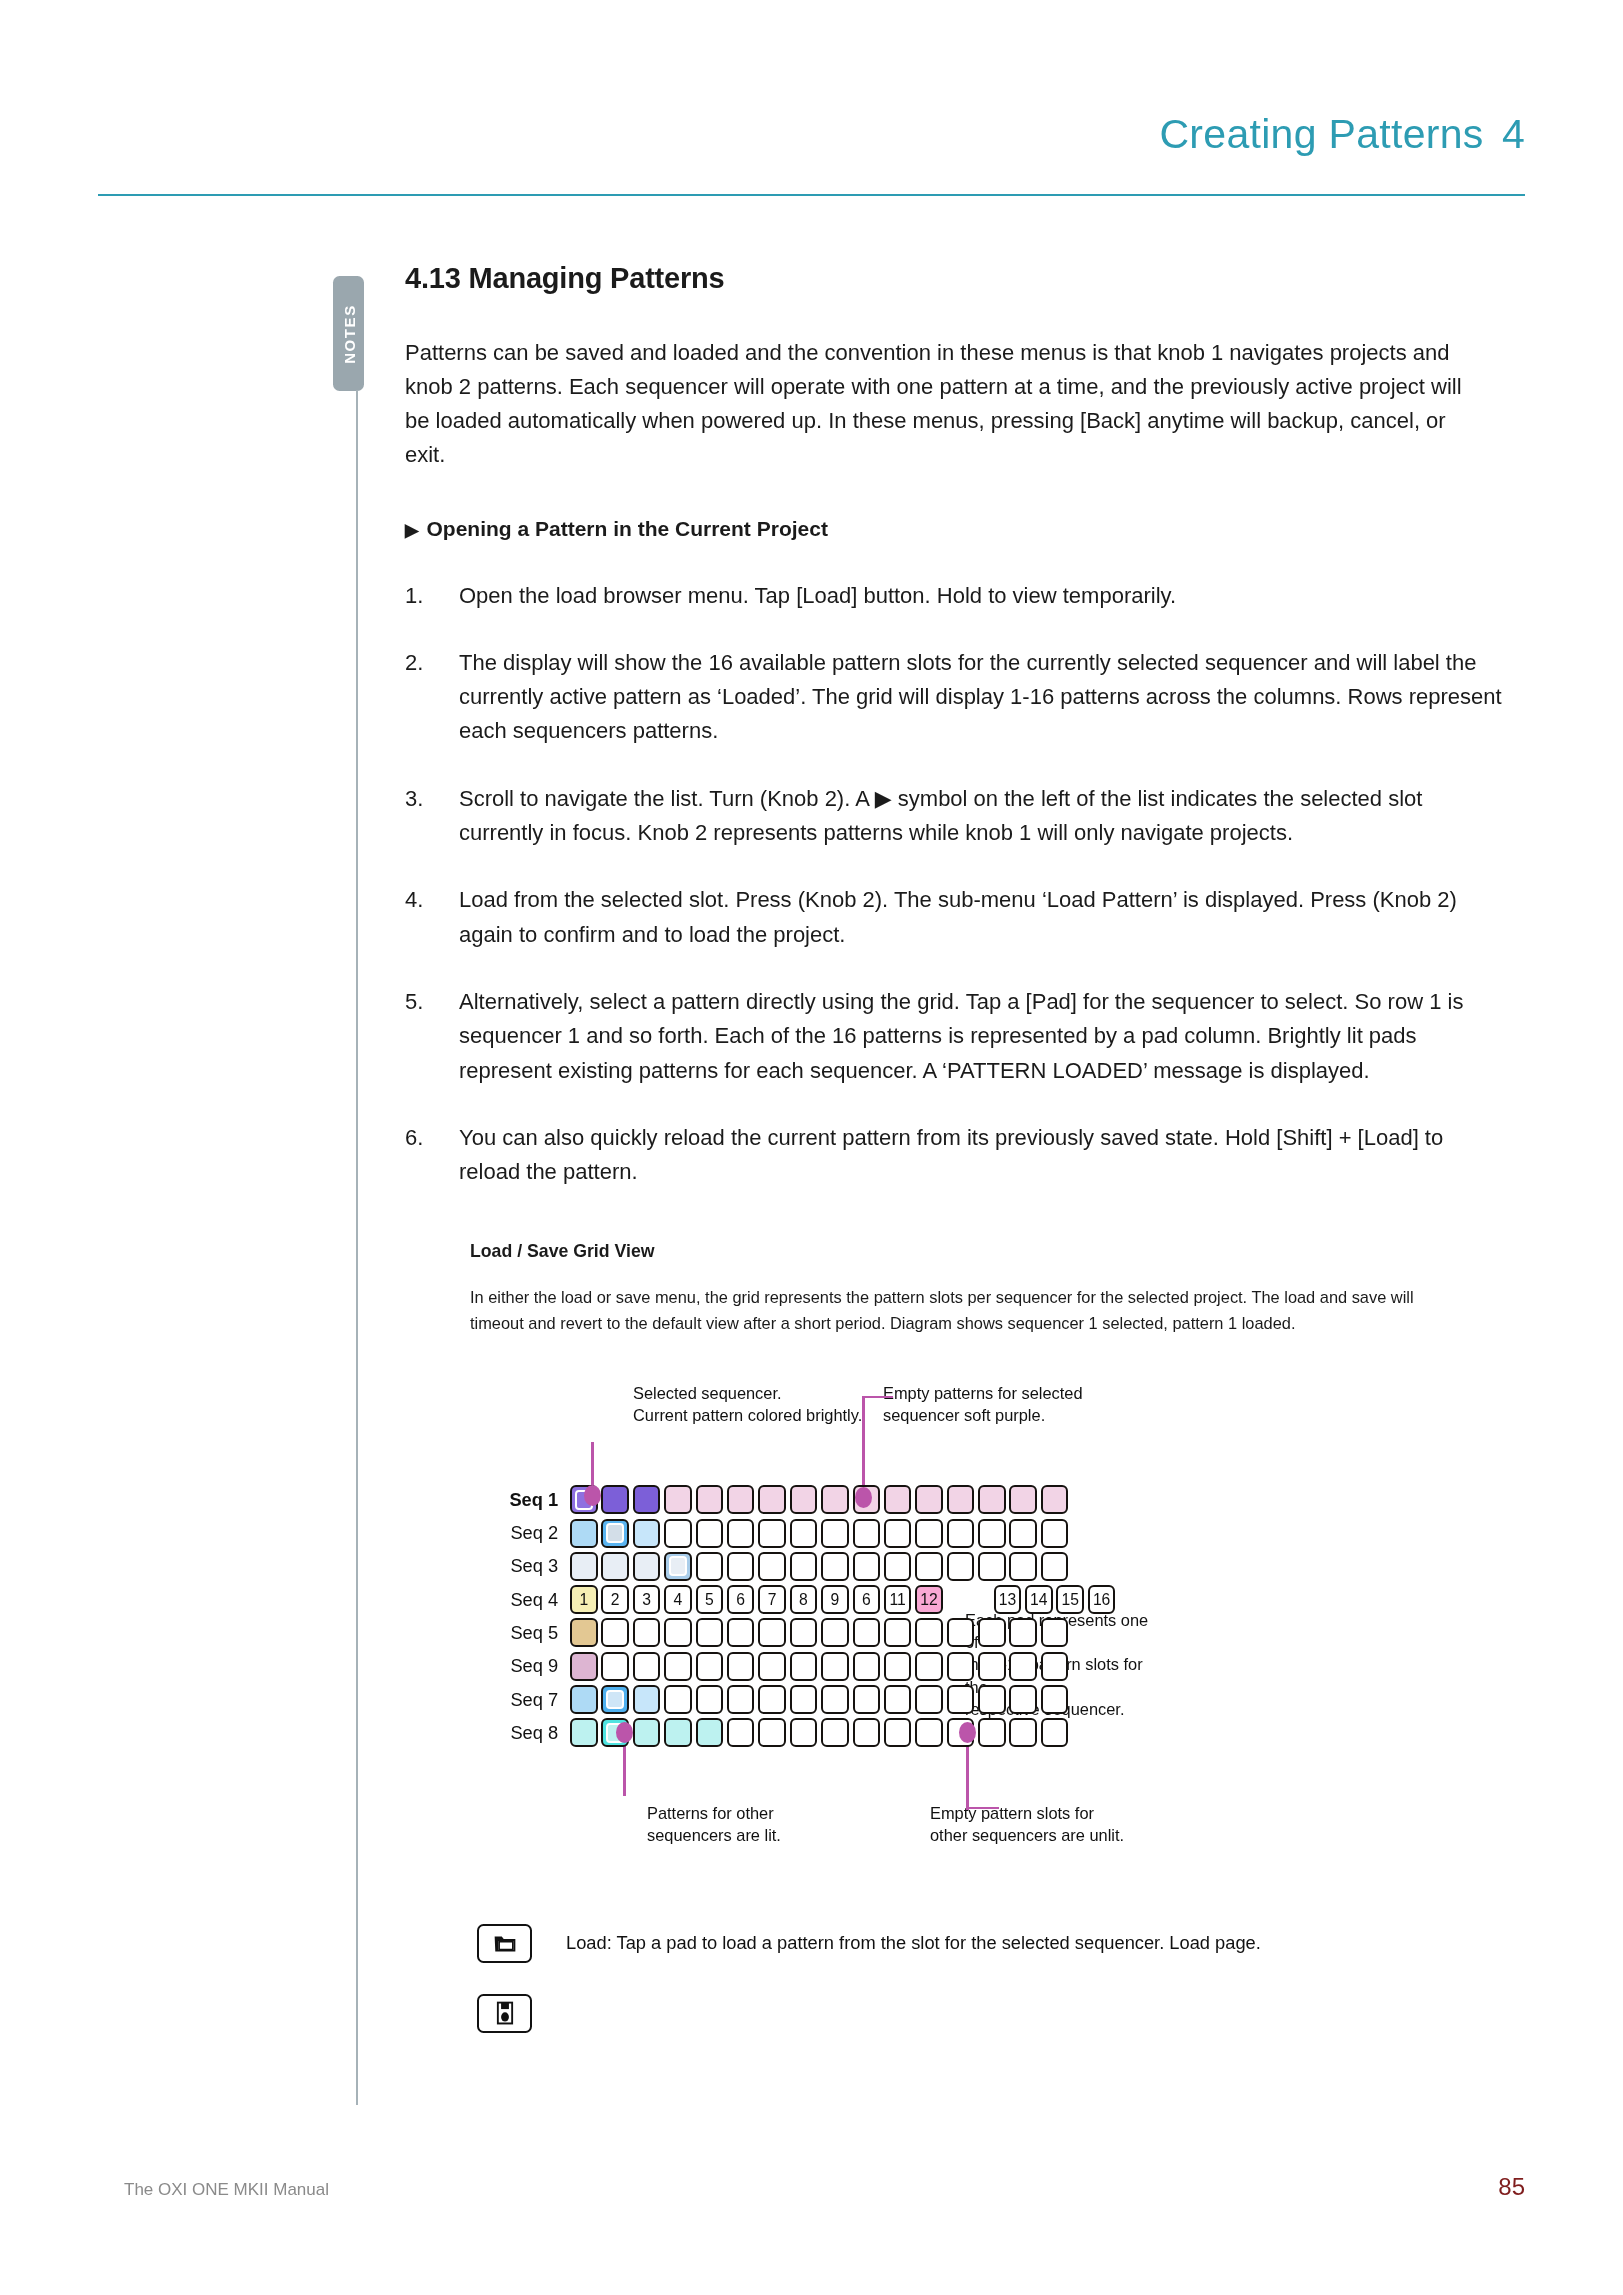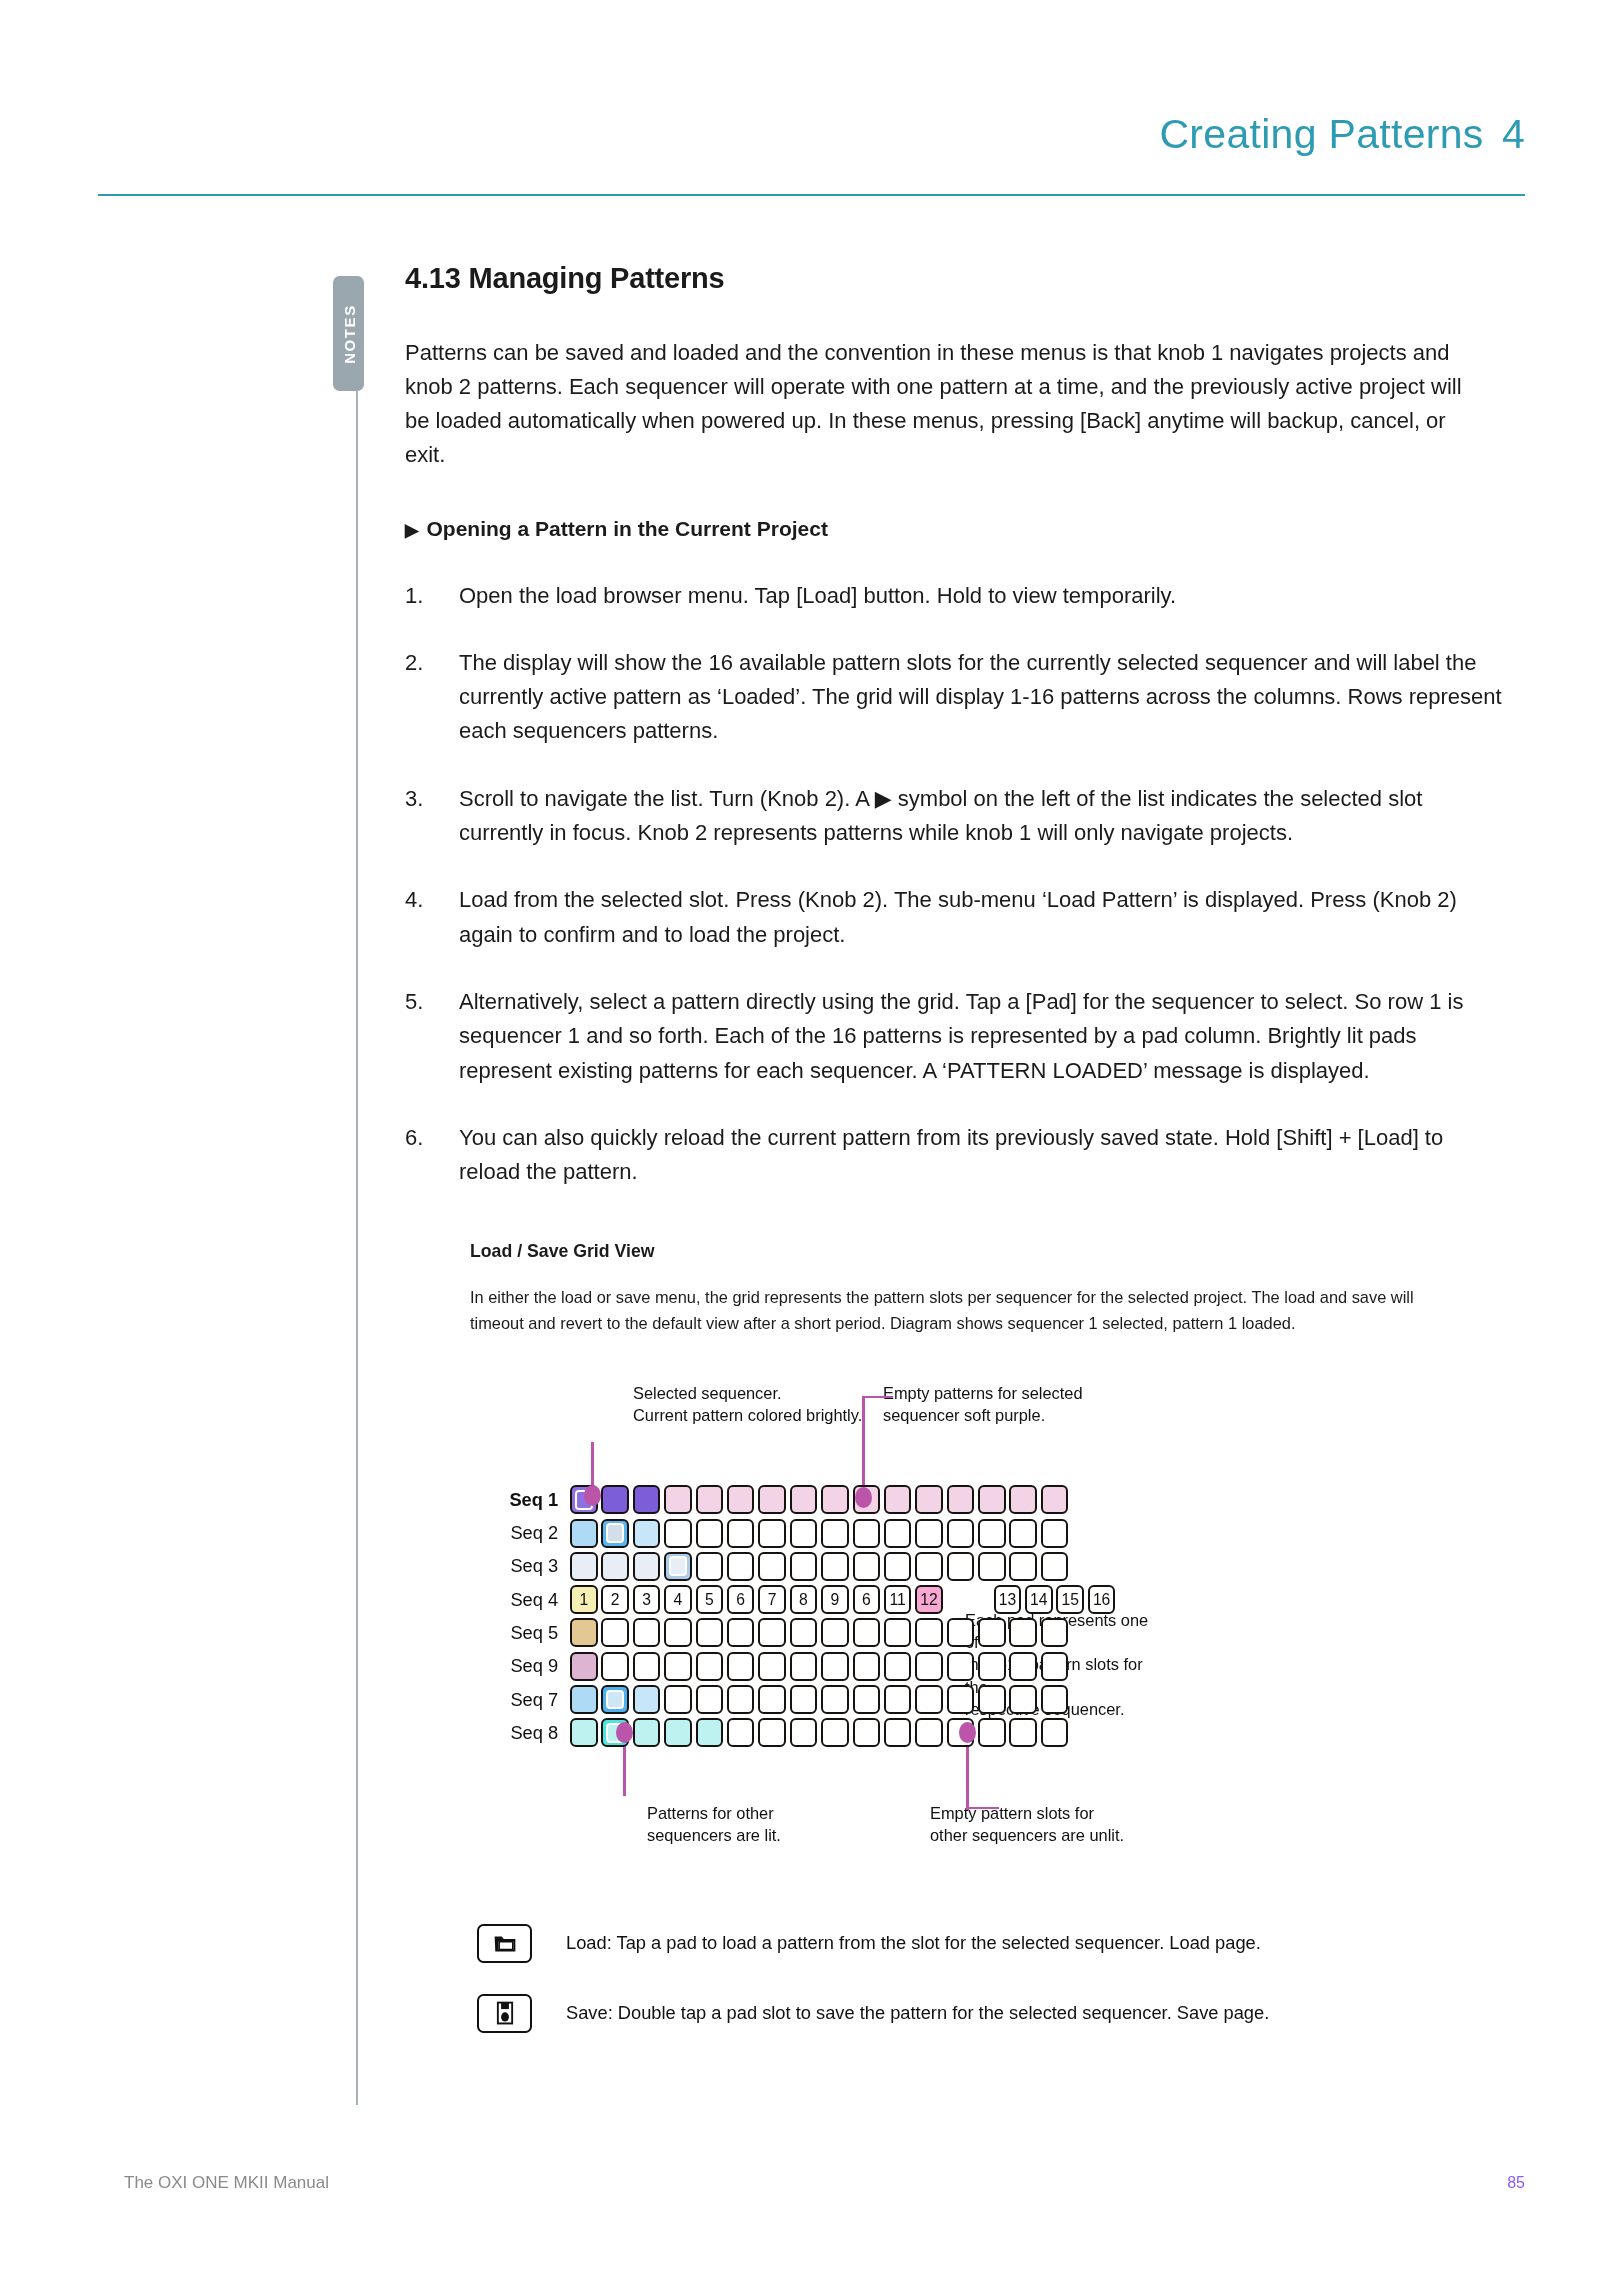--- a/index.html
+++ b/index.html
@@ -242,21 +242,21 @@
     position: absolute;
     left: 124px;
     right: 98px;
     top: 2173px;
     display: flex;
     justify-content: space-between;
     align-items: baseline;
     font-size: 17px;
     color: #8a8a8a;
   }
-  .footer-page { color: #8b5cf6; font-size: 16px; }
+  .footer-page { color: #7f1d1d; font-size: 24px; }
 </style>
 </head>
 <body>
 
 <div class="page-header">
   <div class="header-title"><span>Creating Patterns</span><span class="header-chapter">4</span></div>
   <div class="header-rule"></div>
 </div>
 
 <div class="notes-tab">
@@ -529,21 +529,20 @@
         <div class="legend-text">Load: Tap a pad to load a pattern from the slot for the selected sequencer. Load page.</div>
       </div>
       <div class="legend-row">
         <div class="legend-icon">
           <svg width="17" height="23.6" viewBox="0 0 26 36">
             <rect x="2" y="2" width="22" height="32" fill="none" stroke="#111" stroke-width="3"></rect>
             <rect x="7" y="2" width="12" height="10" fill="#111"></rect>
             <ellipse cx="13" cy="24" rx="6" ry="7" fill="#111"></ellipse>
           </svg>
         </div>
-        <div class="legend-text">Save: Double tap a pad slot to save the pattern for the selected sequencer. Save page.</div>
       </div>
     </div>
 </div>
 
 <div class="footer">
   <span>The OXI ONE MKII Manual</span>
   <span class="footer-page">85</span>
 </div>
 
 

